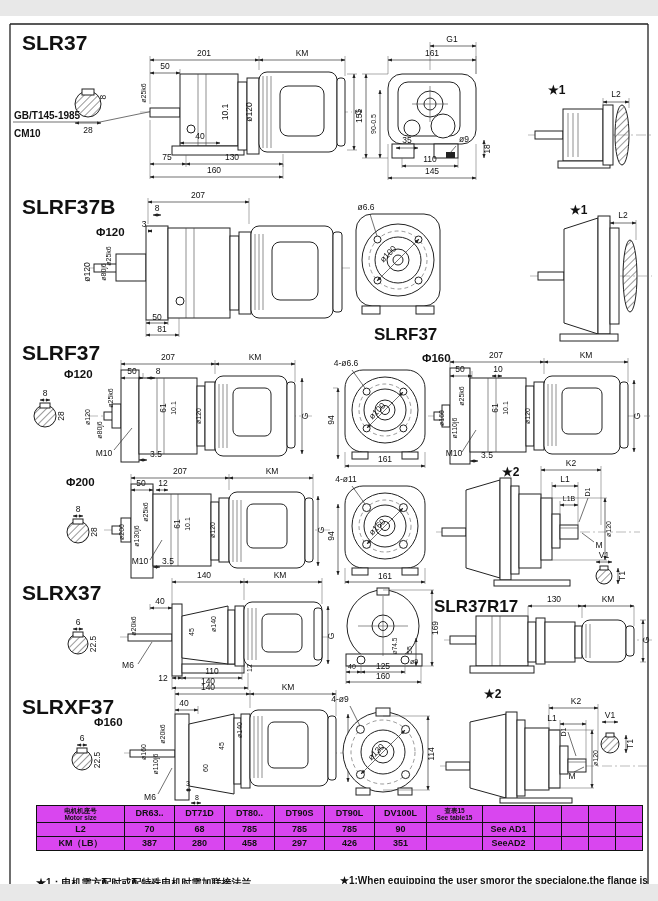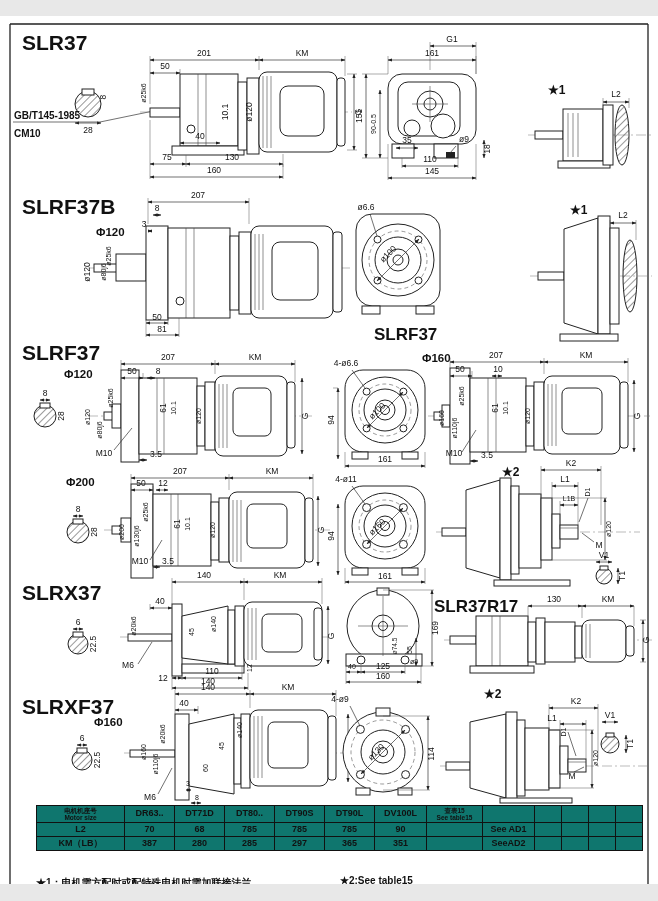--- a/index.html
+++ b/index.html
@@ -18,21 +18,21 @@
   .dark{fill:#222;stroke:none}
   .hatched{fill:url(#hatch);stroke:#222;stroke-width:1}
   .thin{stroke:#444;stroke-width:.6;fill:none}
   .ext{stroke:#555;stroke-width:.5;fill:none}
   .dim{stroke:#333;stroke-width:.7;fill:none;marker-start:url(#arr);marker-end:url(#arr)}
   .ldr{stroke:#333;stroke-width:.7;fill:none}
   .cl{stroke:#777;stroke-width:.5;stroke-dasharray:10 3 2 3;fill:none}
   .dashc{stroke:#555;stroke-width:.6;stroke-dasharray:4 3;fill:none}
   .frame{stroke:#222;stroke-width:1.3;fill:none}
   .dimtable{position:absolute;left:36px;top:789px;width:606px;border-collapse:collapse;
-            table-layout:fixed;background:#0f766e}
+            table-layout:fixed;background:#d946ef}
   .dimtable td{border:1px solid #111;font-size:9px;font-weight:bold;text-align:center;
                padding:0;height:13px;line-height:1.05;overflow:hidden;white-space:nowrap;color:#111}
   .dimtable tr.hd td{height:16px}
   .lblcol{text-align:left;padding-left:2px}
   .hdr2{font-size:6.5px;line-height:1.1}
   .notes{position:absolute;font-size:10px;font-weight:bold;color:#111;line-height:1.3;white-space:nowrap}
   .indent{padding-left:14px}
 </style>
 </head>
 <body>
@@ -668,33 +668,34 @@
     <td>See AD1</td>
     <td></td>
     <td></td>
     <td></td>
     <td></td>
   </tr>
   <tr>
     <td class="lblcol">KM（LB）</td>
     <td>387</td>
     <td>280</td>
-    <td>285</td>
+    <td>458</td>
     <td>297</td>
-    <td>365</td>
+    <td>426</td>
     <td>351</td>
     <td class="lblcol"></td>
     <td>SeeAD2</td>
     <td></td>
     <td></td>
     <td></td>
     <td></td>
   </tr>
 </tbody>
     </table>
 
 <div class="notes" style="left:36px;top:860px">
   <div>★1：电机需方配时或配特殊电机时需加联接法兰</div>
 </div>
 <div class="notes" style="left:340px;top:858px">
+  <div>★1:When equipping the user smoror the specialone,the flange is</div>
   <div>★2:See table15</div>
 </div>
 </div>
 
 </body></html>

